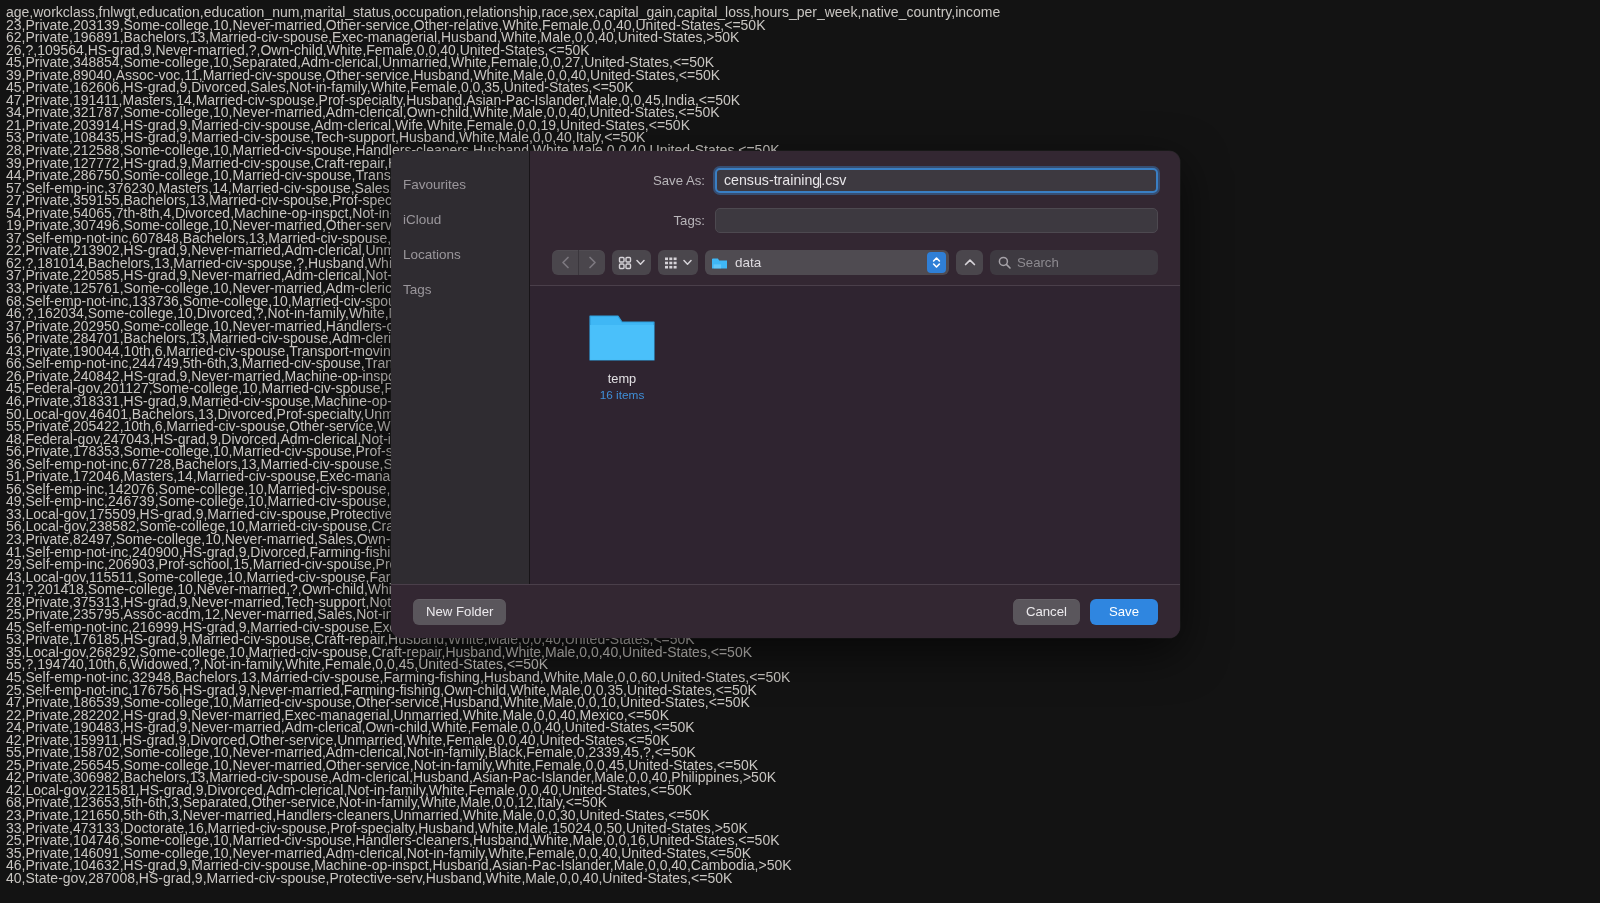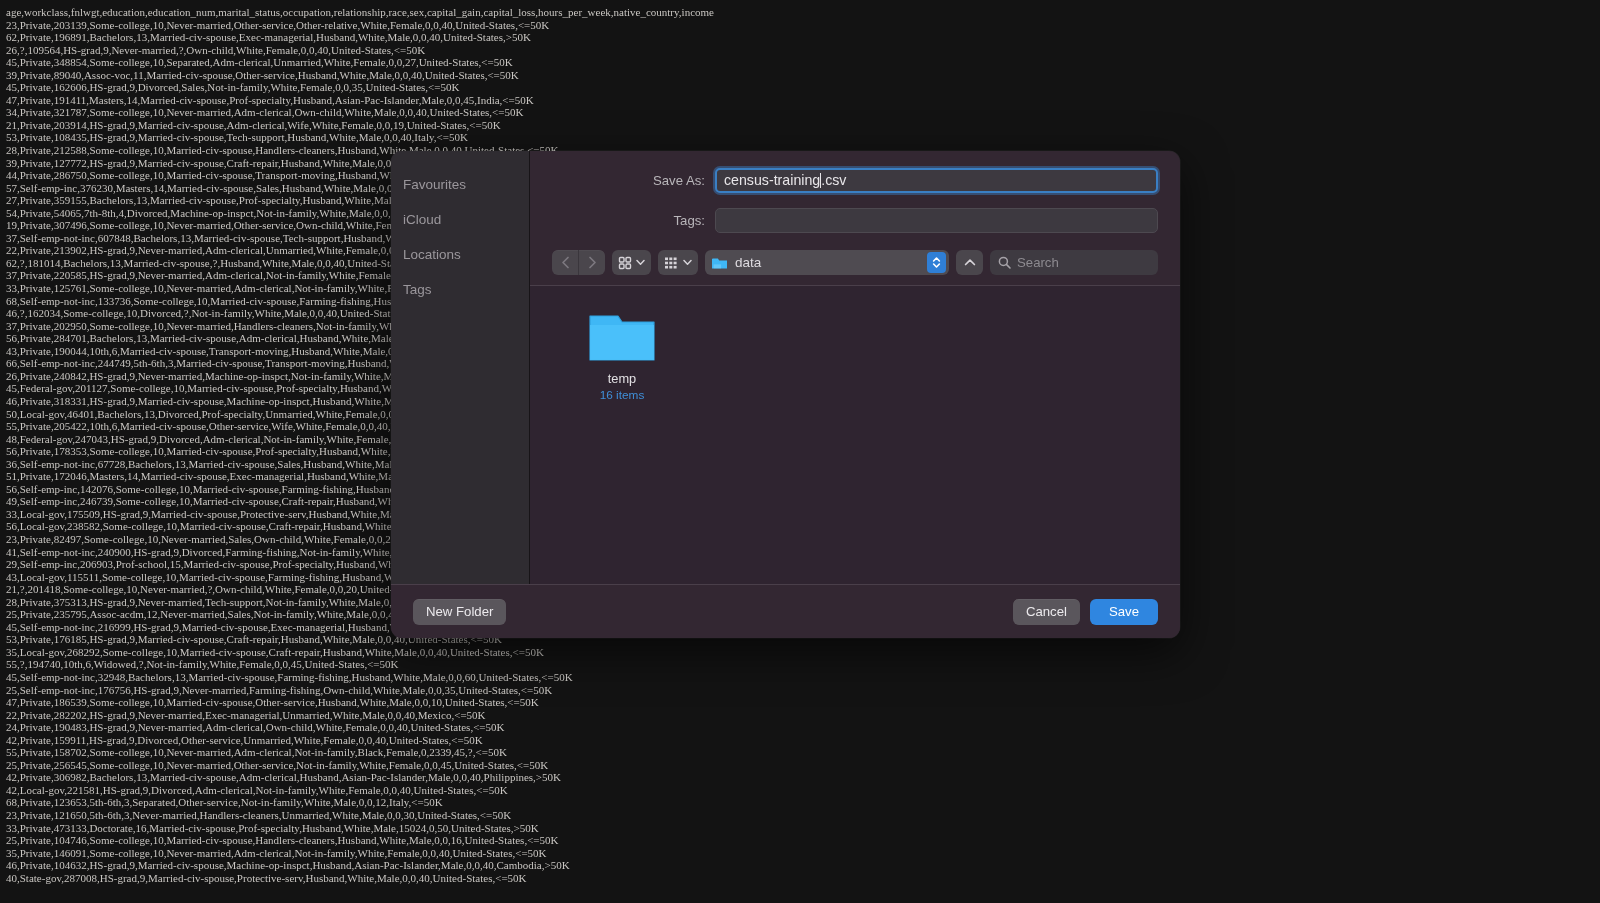--- a/index.html
+++ b/index.html
@@ -18,22 +18,22 @@
   
   #terminal {
     position: absolute;
     inset: 0;
     background: #131313;
     padding: 6px 0 0 6px;
     box-sizing: border-box;
     overflow: hidden;
   }
   #csv-lines {
-    font-family: Liberation Serif, serif;
-    font-size: 11px;
+    font-family: Liberation Sans, sans-serif;
+    font-size: 14px;
     line-height: 12.55px;
     color: #c9c6c2;
     white-space: pre;
     letter-spacing: 0px;
   }
   #csv-lines .l { display: block; }
 
   
   #save-dialog {
     position: absolute;

